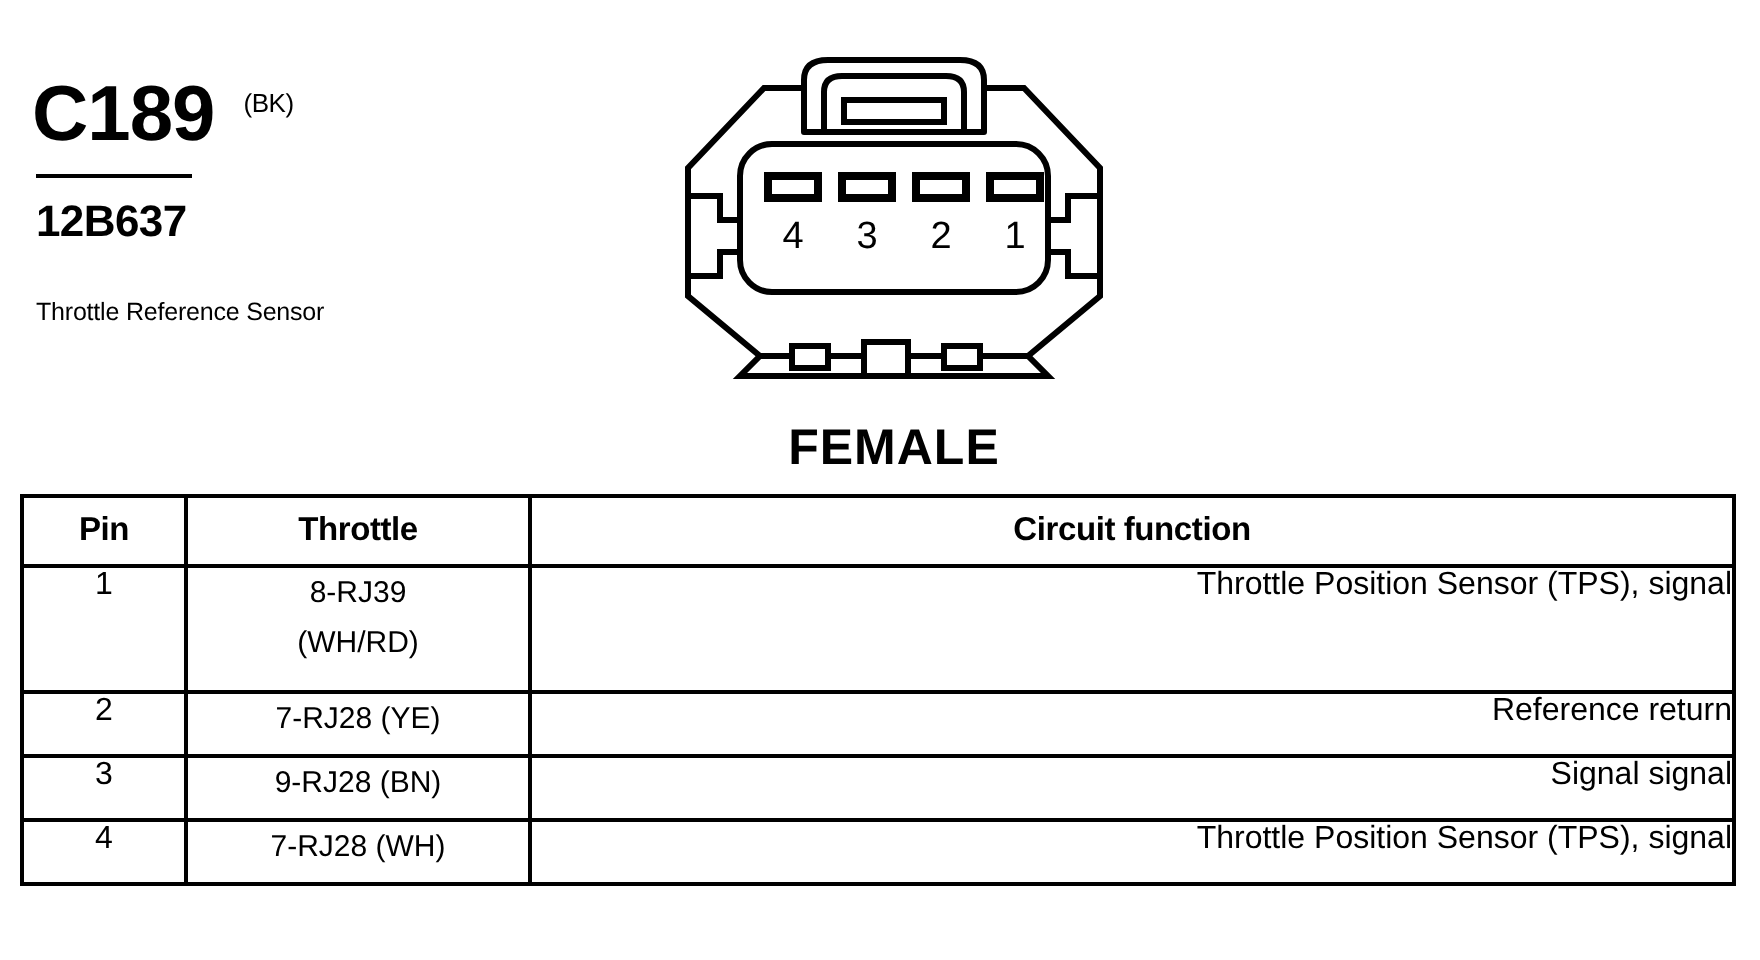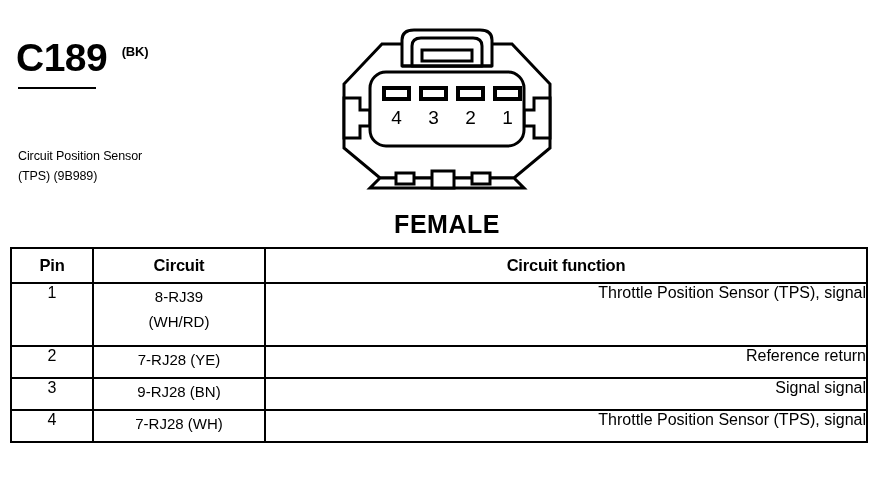--- a/index.html
+++ b/index.html
@@ -32,21 +32,21 @@
   #connector-code {
     font-size: 39px;
     font-weight: bold;
     letter-spacing: -0.5px;
     line-height: 32px;
     display: inline-block;
     vertical-align: top;
   }
   #connector-color-code {
     font-size: 13px;
-    font-weight: bold;
+    font-weight: normal;
     display: inline-block;
     vertical-align: top;
     margin-left: 10px;
     margin-top: 2px;
     letter-spacing: -0.2px;
   }
   #code-underline {
     position: absolute;
     left: 2px;
     top: 45px;
@@ -147,23 +147,23 @@
 </style>
 </head>
 <body>
 
 <div id="id-block">
   <div id="connector-code-row">
     <span id="connector-code">C189</span>
     <span id="connector-color-code">(BK)</span>
   </div>
   <div id="code-underline"></div>
+  <div id="part-number">12B637</div>
   <div id="component-desc">
-    <div>Circuit Position Sensor</div>
-    <div>(TPS) (9B989)</div>
+    <div>Throttle Reference Sensor</div>
   </div>
 </div>
 
 <div id="connector-figure">
   <svg id="connector-svg" width="258" height="182" viewBox="0 0 258 182">
 
     <path d="M 64,18 L 194,18 L 232,58 L 232,122 L 196,152 L 62,152 L 26,122 L 26,58 Z" fill="#ffffff" stroke="#000000" stroke-width="3" stroke-linejoin="miter"></path>
 
     <path d="M 26,72 L 26,112 L 42,112 L 42,100 L 52,100 L 52,84 L 42,84 L 42,72 Z" fill="#ffffff" stroke="#000000" stroke-width="3" stroke-linejoin="miter"></path>
 
@@ -198,21 +198,21 @@
 
 <table id="pinout-table">
   <colgroup>
     <col class="col-pin">
     <col class="col-circuit">
     <col class="col-function">
   </colgroup>
   <thead>
     <tr>
       <th>Pin</th>
-      <th>Circuit</th>
+      <th>Throttle</th>
       <th>Circuit function</th>
     </tr>
   </thead>
   <tbody>
     <tr class="row-tall">
       <td class="cell-pin">1</td>
       <td class="cell-circuit">
         <span>8-RJ39</span>
         <span class="circuit-line2">(WH/RD)</span>
       </td>

